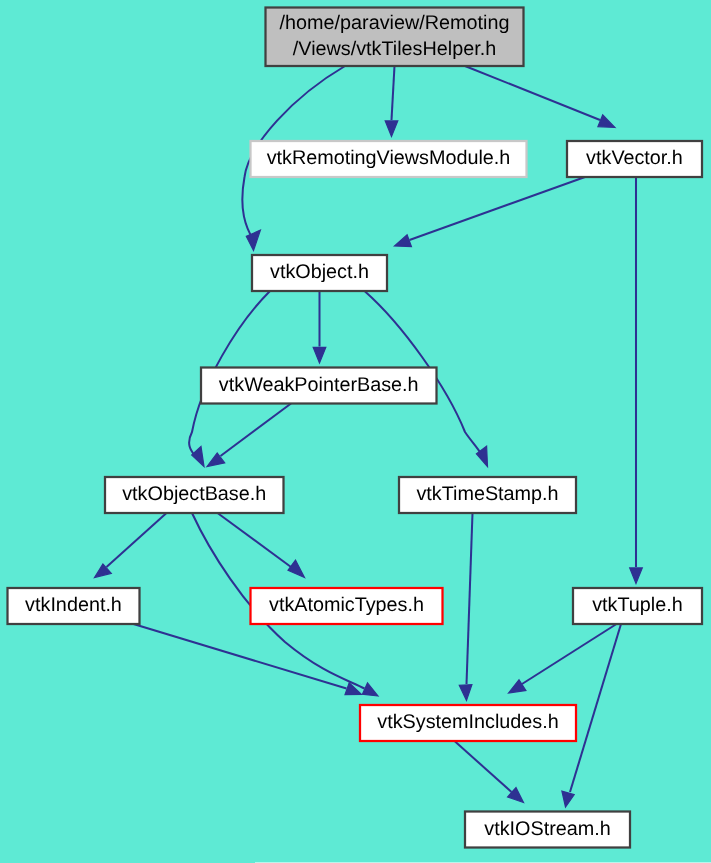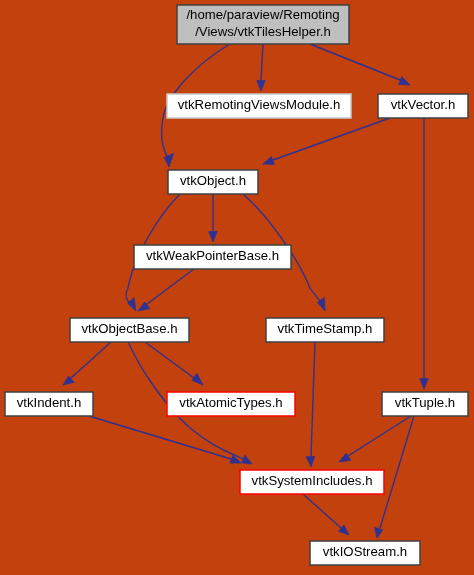--- a/index.html
+++ b/index.html
@@ -9,21 +9,21 @@
     background: #ffffff;
   }
   body {
     font-family: "Liberation Sans", sans-serif;
   }
   #graph-root {
     position: relative;
     width: 474px;
     height: 575px;
     overflow: hidden;
-    background: #c2410c;
+    background: #5eead4;
   }
   #graph-svg {
     position: absolute;
     top: 0;
     left: 0;
     width: 474px;
     height: 575px;
     display: block;
   }
   .node-label {

